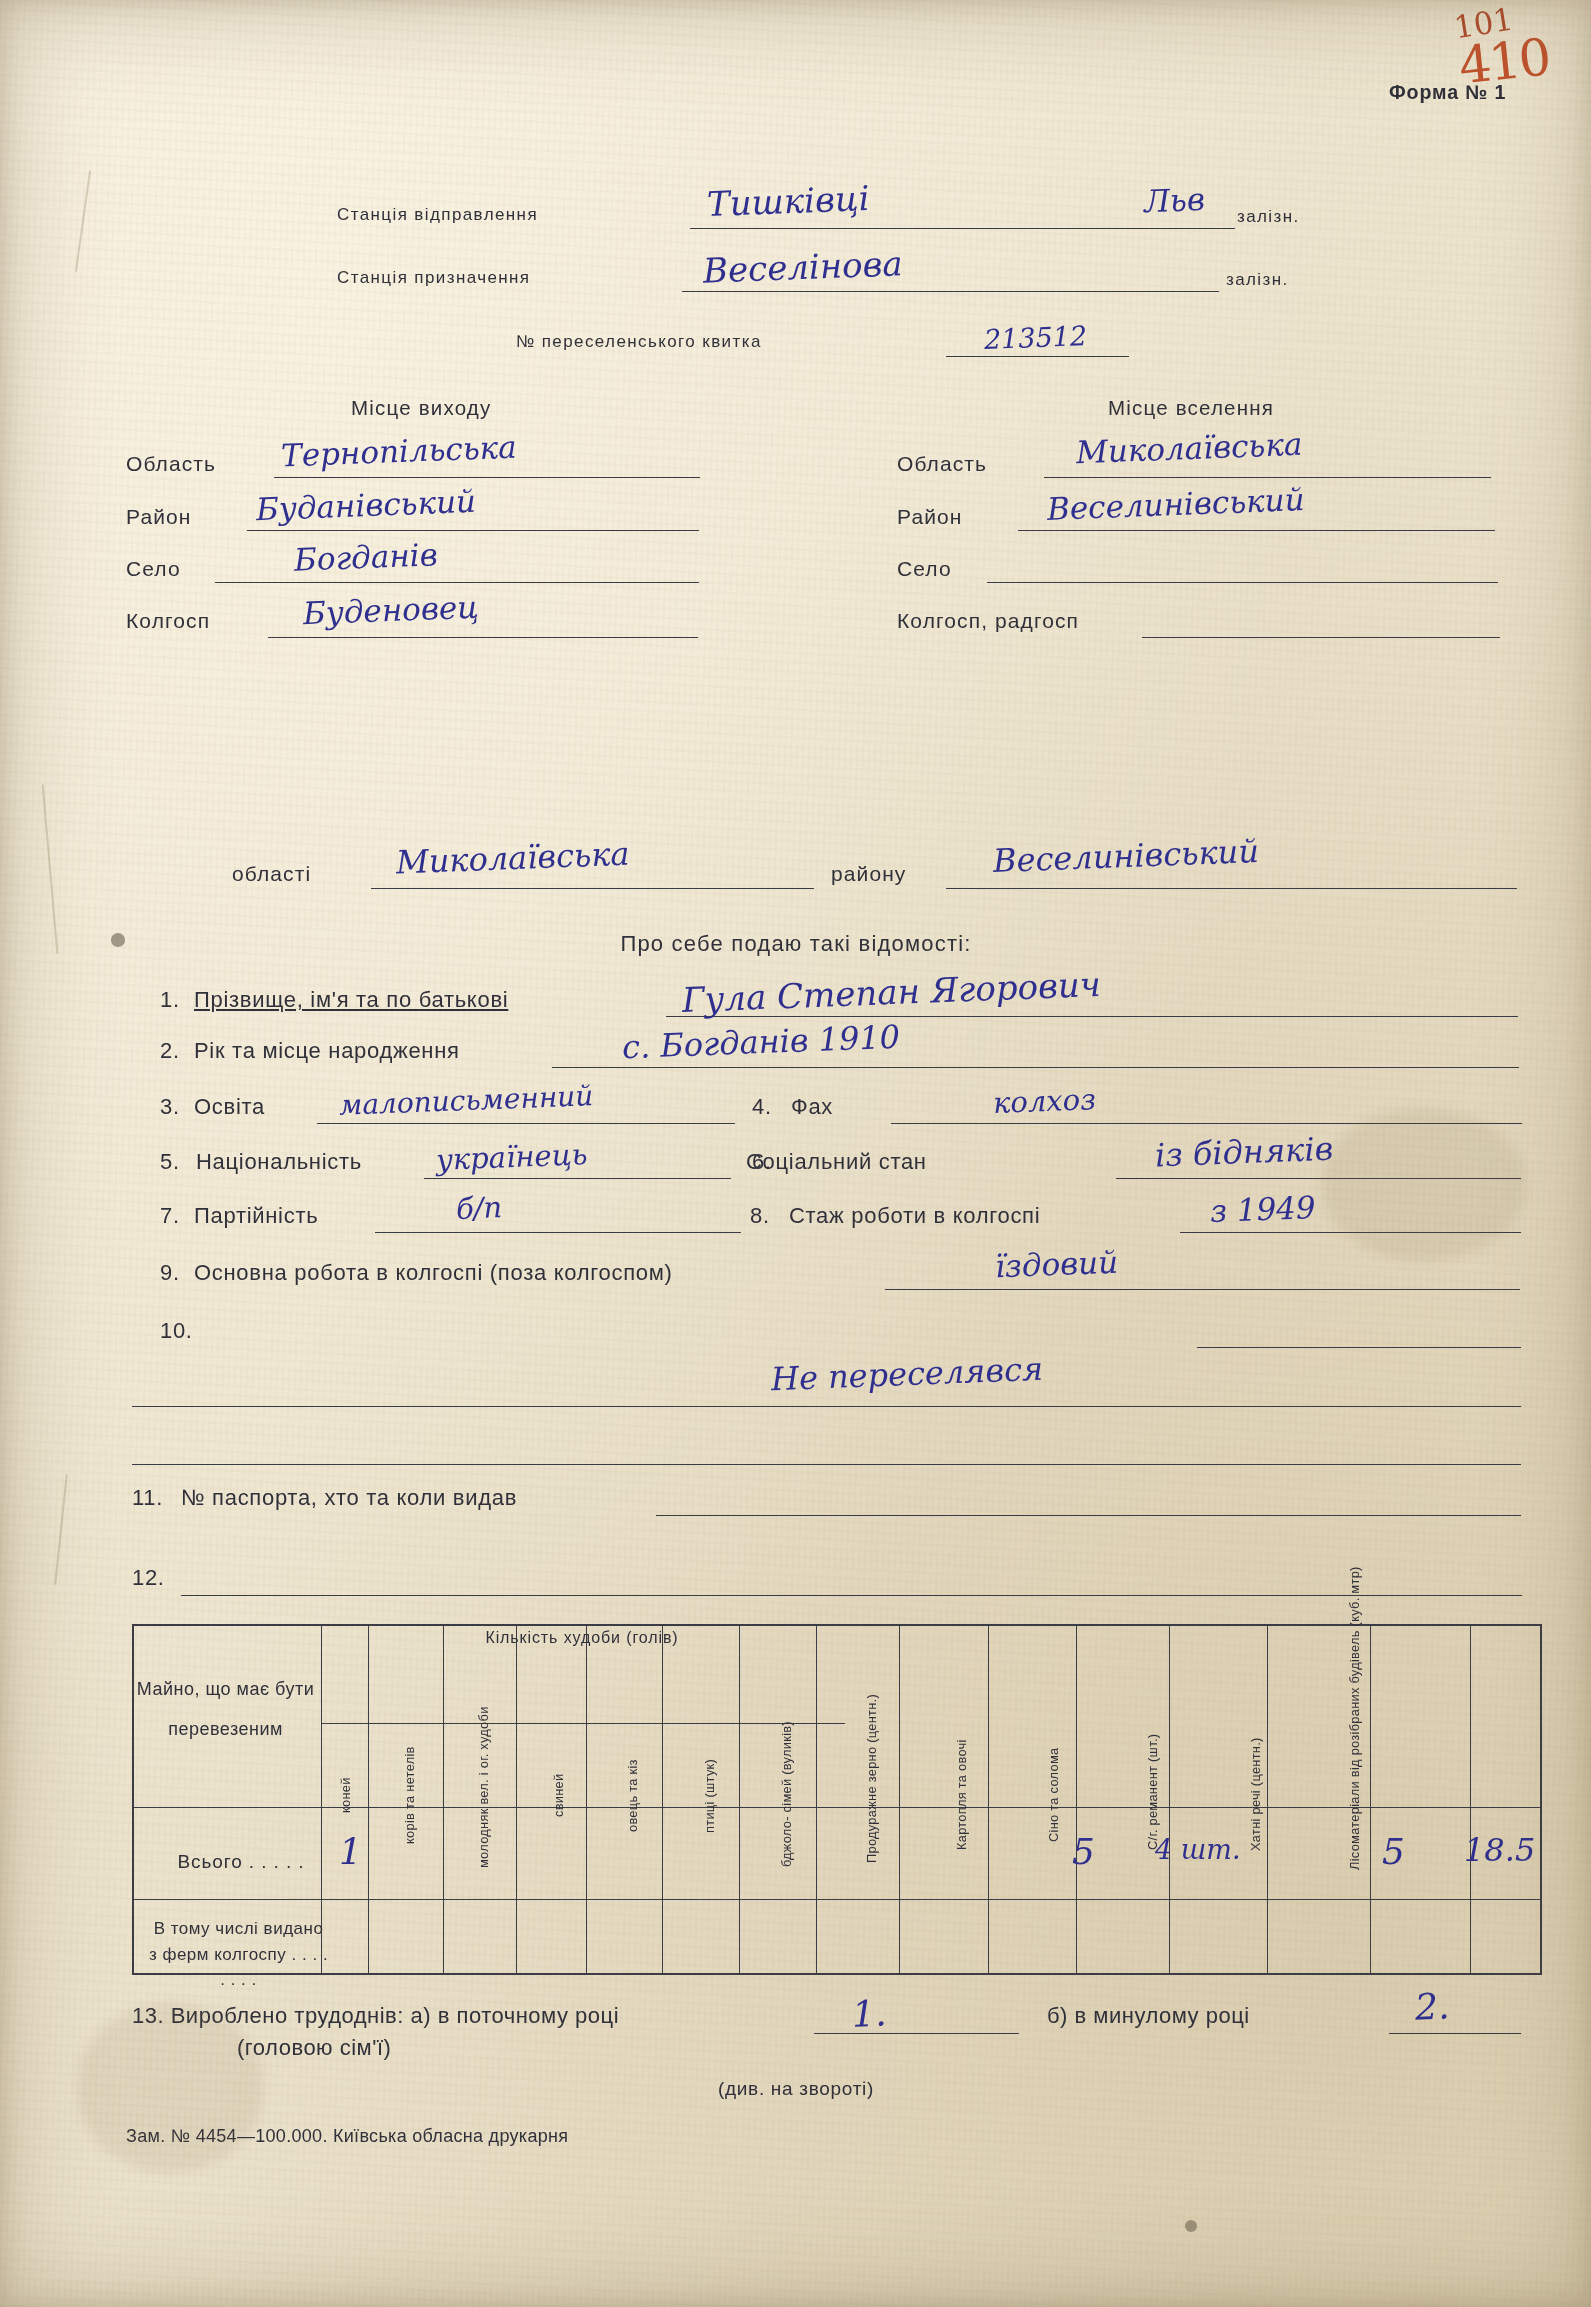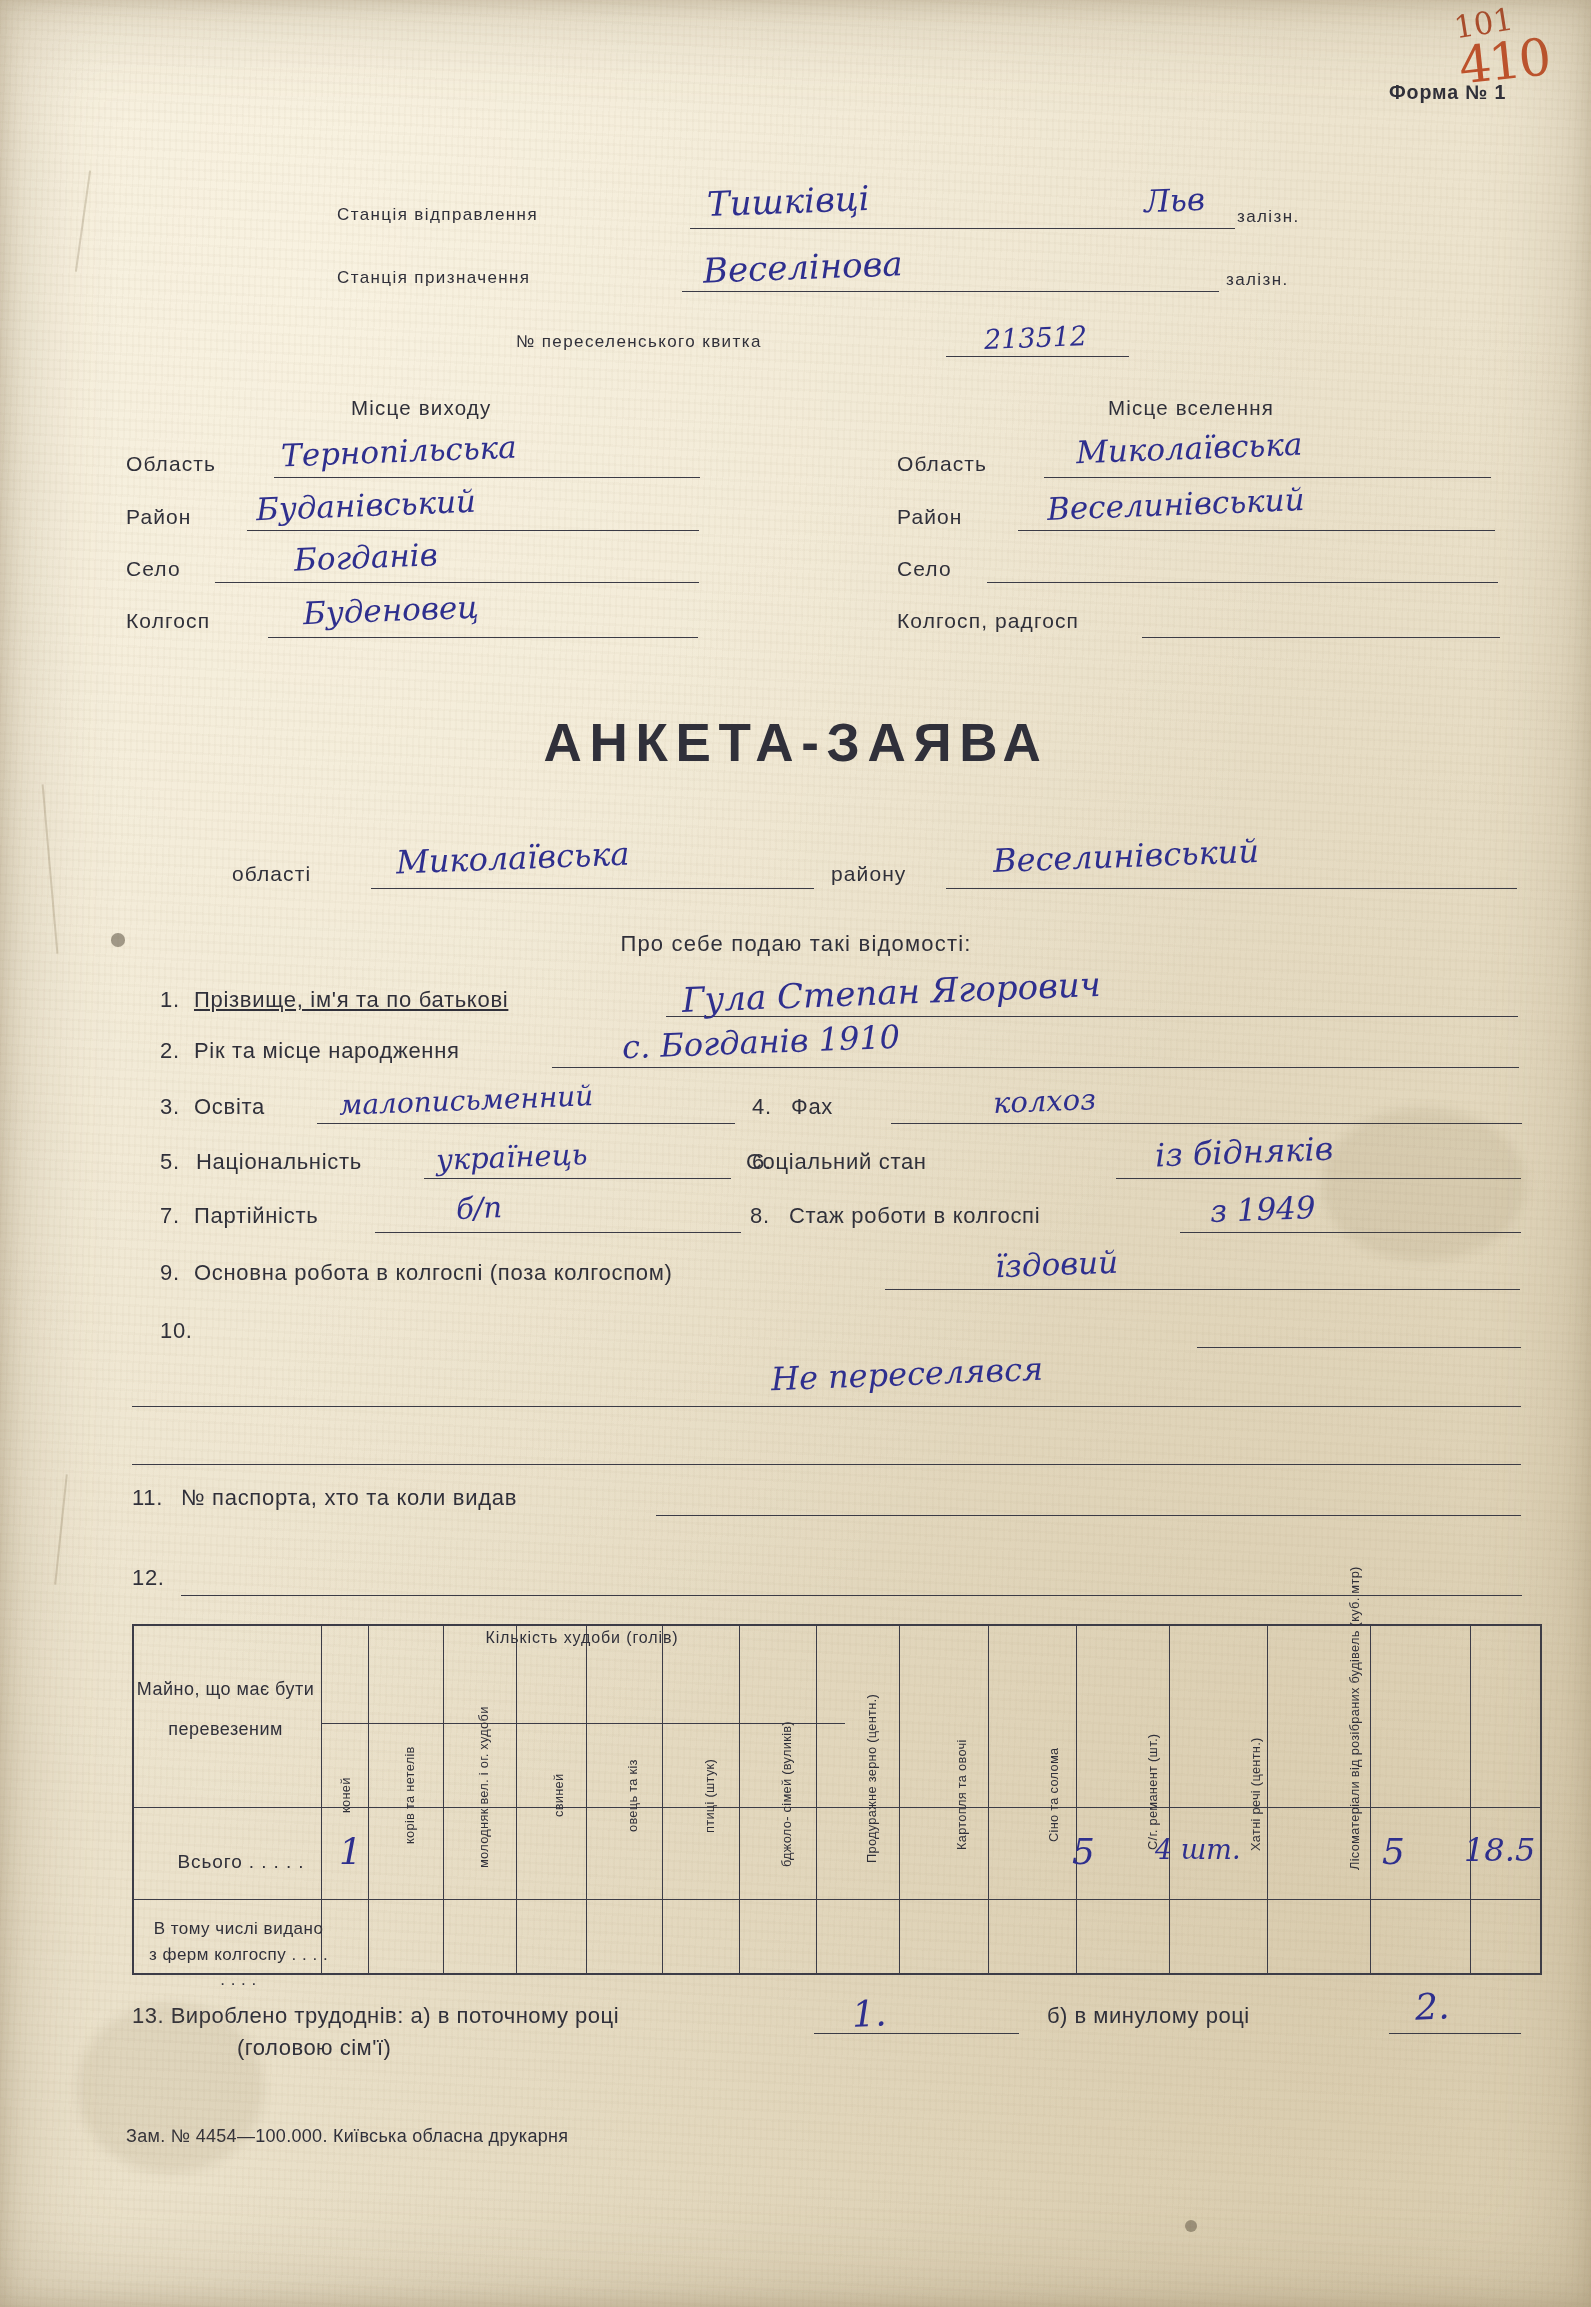--- a/index.html
+++ b/index.html
@@ -179,21 +179,20 @@
   <div class="hwtxt hw" style="left:1047px;top:486px;font-size:31px;">Веселинівський</div>
 
   <div class="sm-label pr" style="left:897px;top:557px;">Село</div>
   <div class="fill" style="left:987px;top:582px;width:511px;"></div>
   <div class="hwtxt hw" style="left:1023px;top:539px;font-size:31px;"></div>
 
   <div class="sm-label pr" style="left:897px;top:609px;">Колгосп, радгосп</div>
   <div class="fill" style="left:1142px;top:637px;width:358px;"></div>
   <div class="hwtxt hw" style="left:1176px;top:592px;font-size:31px;"></div>
 
-  <div id="doc-title" class="pr">АНКЕТА-ЗАЯВА</div>
 
   <div class="sm-label pr" style="left:232px;top:862px;">області</div>
   <div class="fill" style="left:371px;top:888px;width:443px;"></div>
   <div class="hwtxt hw" style="left:396px;top:839px;font-size:32px;">Миколаївська</div>
 
   <div class="sm-label pr" style="left:831px;top:862px;">району</div>
   <div class="fill" style="left:946px;top:888px;width:571px;"></div>
   <div class="hwtxt hw" style="left:993px;top:837px;font-size:32px;">Веселинівський</div>
 
   <div id="about-self" class="pr">Про себе подаю такі відомості:</div>
@@ -307,20 +306,21 @@
 
   <div id="q13" class="pr">13. Вироблено трудоднів:  а) в поточному році</div>
   <div class="fill" style="left:814px;top:2033px;width:205px;"></div>
   <div class="hwtxt hw" style="left:852px;top:1993px;font-size:36px;">1.</div>
 
   <div class="pr" style="position:absolute;left:1047px;top:2003px;font-size:22px;letter-spacing:0.5px;">б) в минулому році</div>
   <div class="fill" style="left:1389px;top:2033px;width:132px;"></div>
   <div class="hwtxt hw" style="left:1415px;top:1986px;font-size:36px;">2.</div>
 
   <div id="q13b" class="pr">(головою сім'ї)</div>
+  <div id="reverse" class="pr">(див. на звороті)</div>
   <div id="imprint" class="pr">Зам. № 4454—100.000. Київська обласна друкарня</div>
 
   <div class="crease" style="left:82px;top:170px;width:1.7px;height:102px;transform:rotate(8deg);"></div>
   <div class="crease" style="left:49px;top:784px;width:1.7px;height:170px;transform:rotate(-5deg);"></div>
   <div class="crease" style="left:60px;top:1474px;width:1.7px;height:111px;transform:rotate(6deg);"></div>
   <div class="blot" style="left:111px;top:933px;width:13.6px;height:13.6px;background:rgba(60,50,35,.45);filter:none;"></div>
   <div class="blot" style="left:1185px;top:2220px;width:12px;height:12px;background:rgba(60,50,35,.4);filter:none;"></div>
   <div class="blot" style="left:1321px;top:1108px;width:205px;height:153px;"></div>
   <div class="blot" style="left:77px;top:2003px;width:187px;height:170px;"></div>
 </div>

